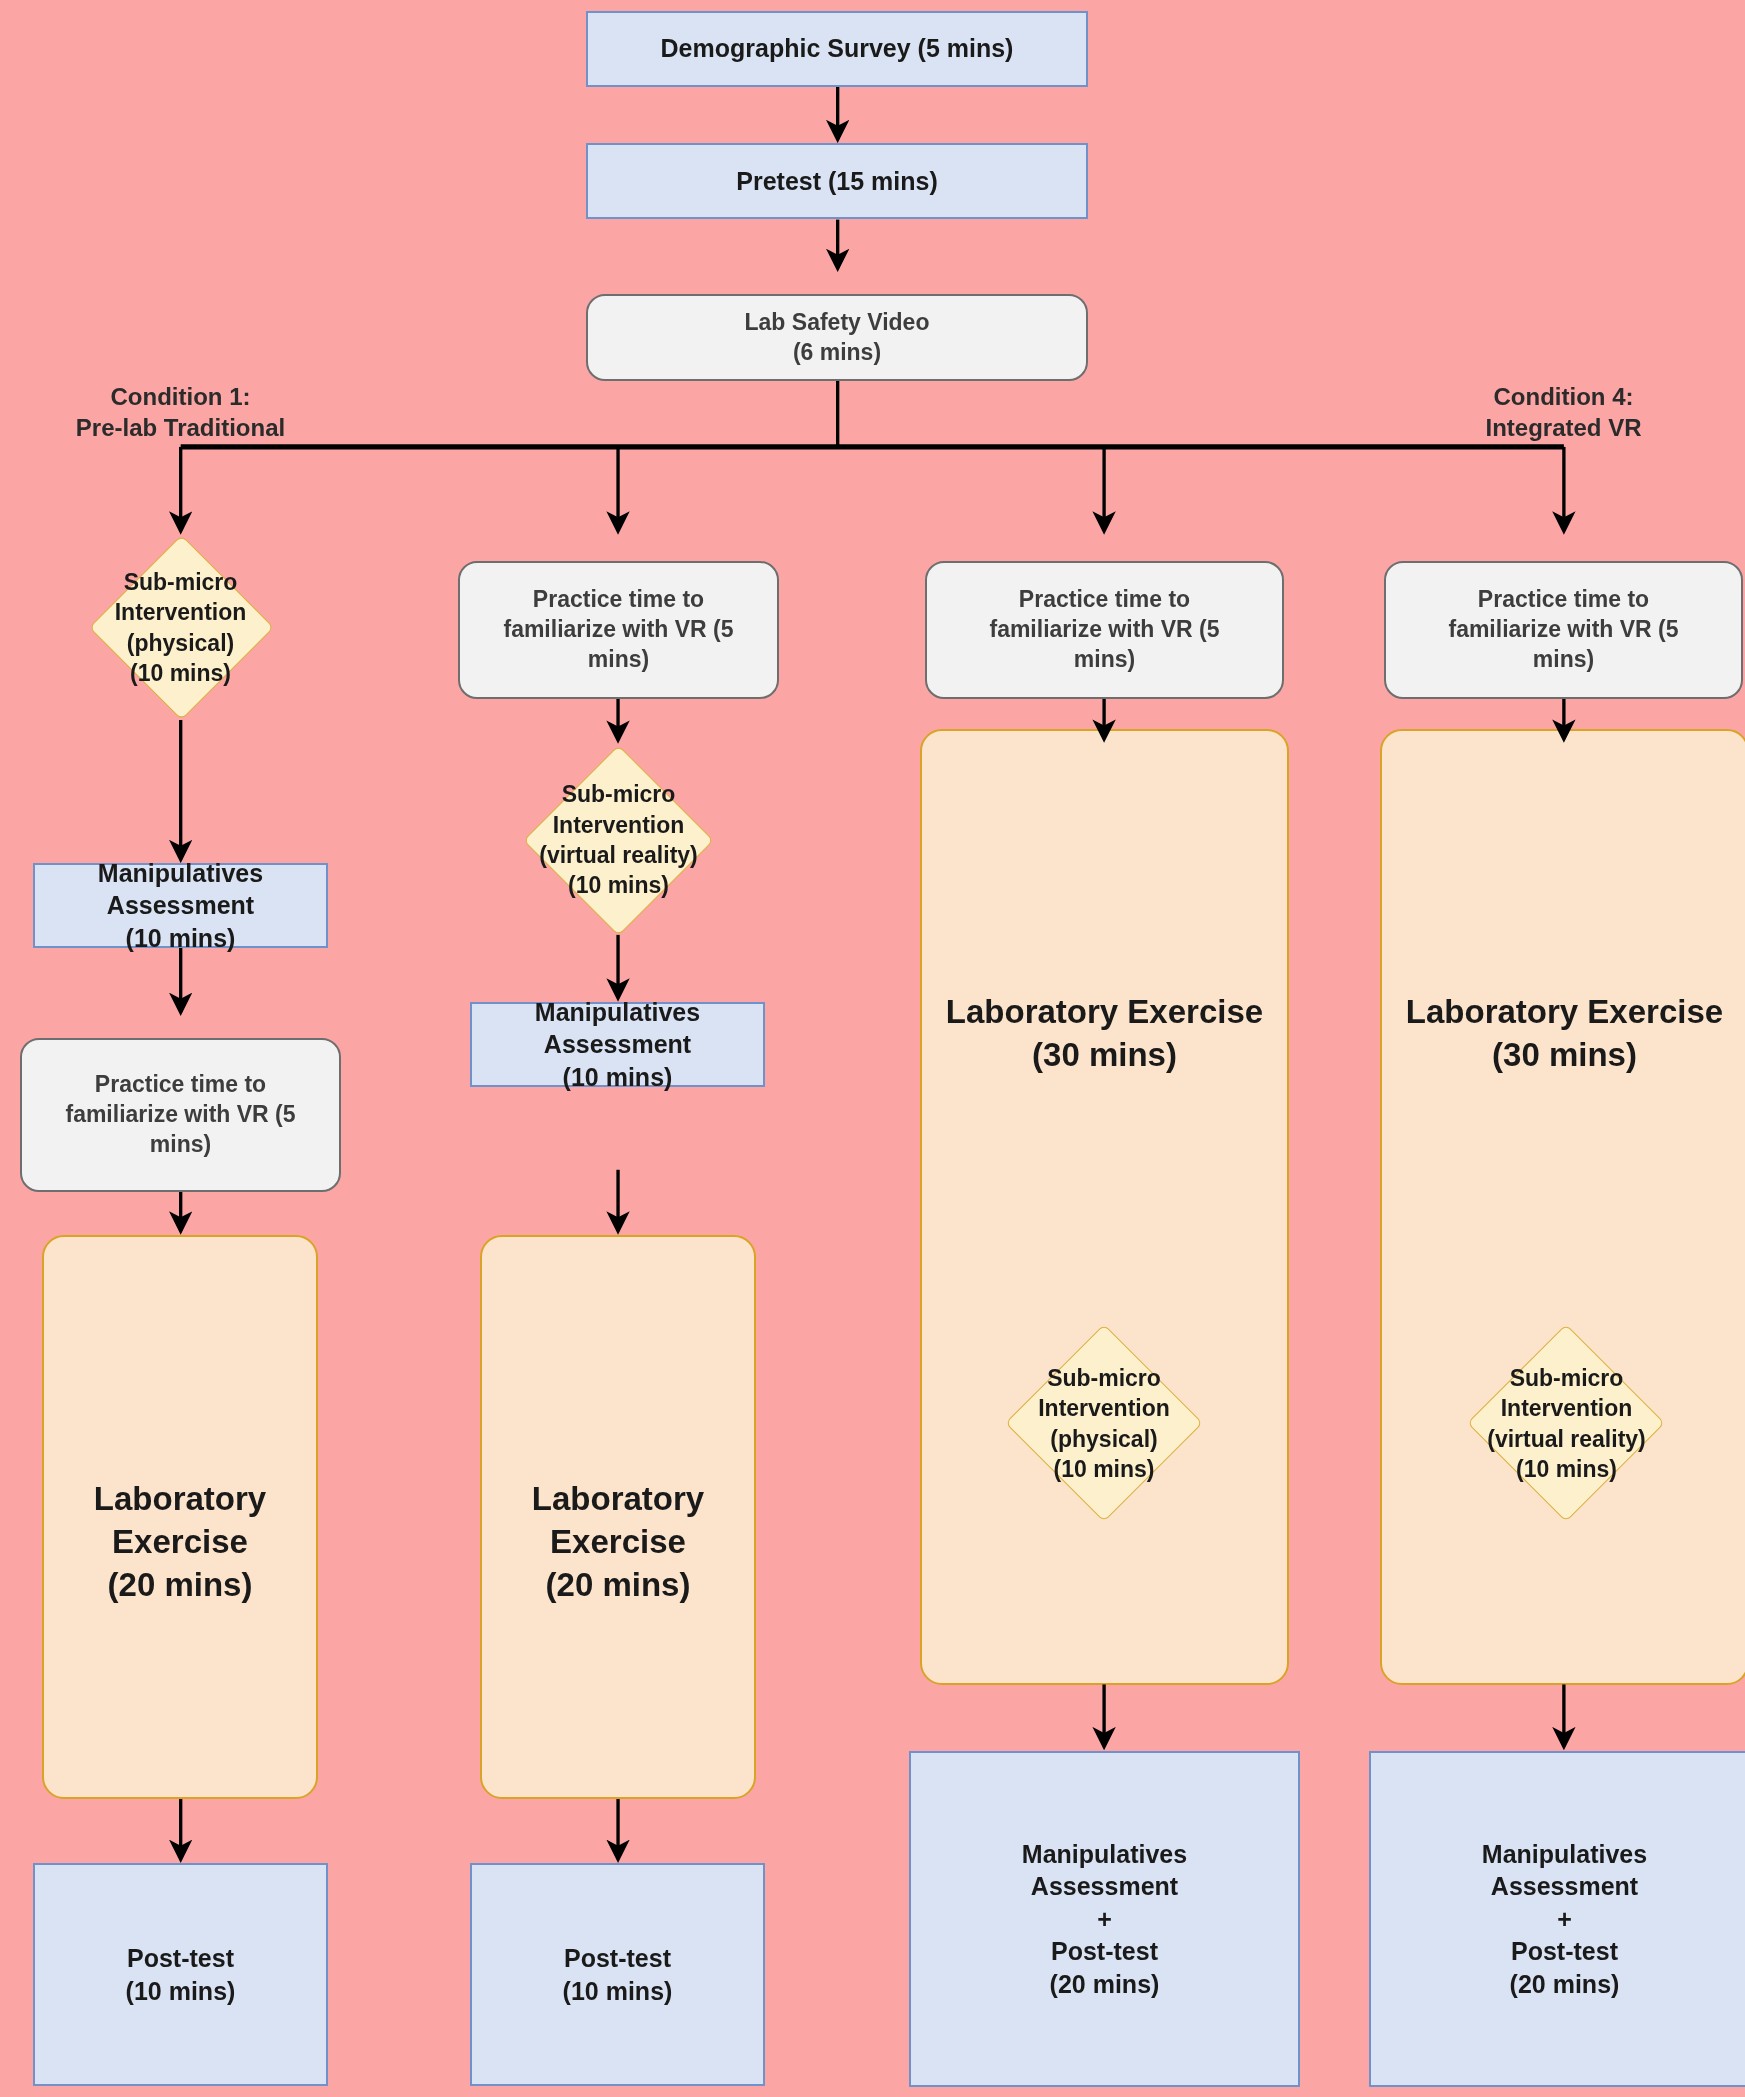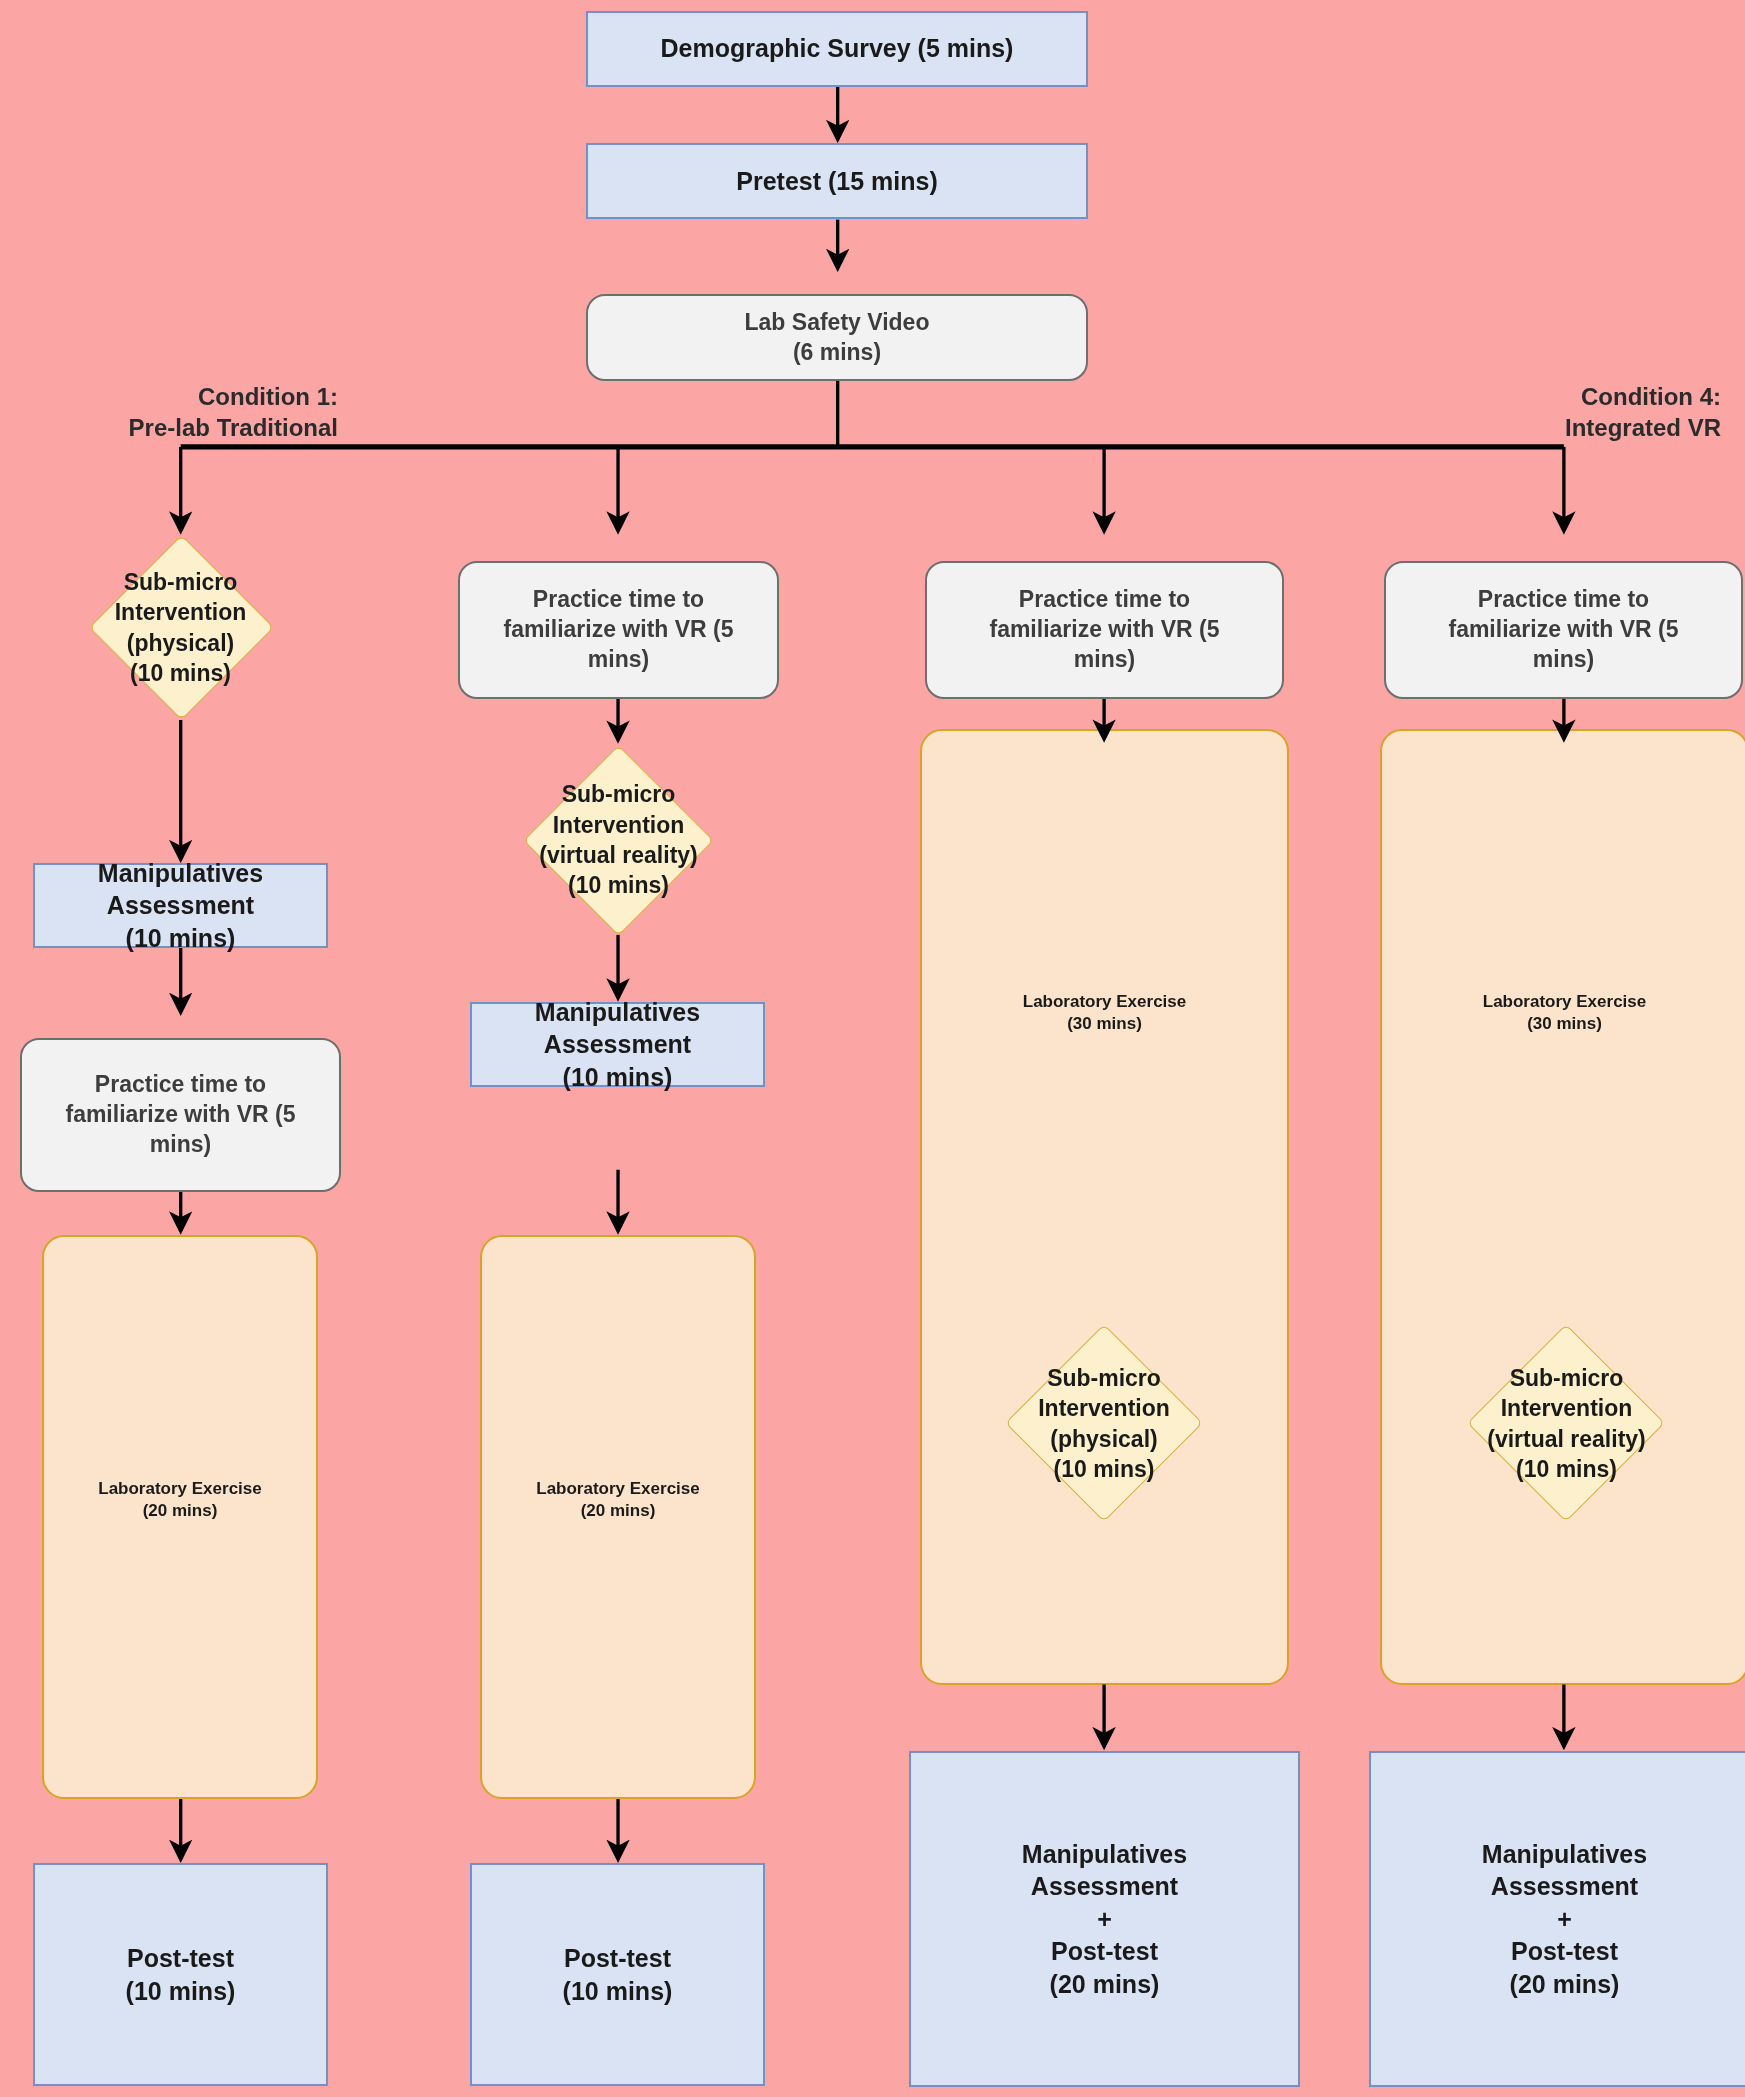--- a/index.html
+++ b/index.html
@@ -37,21 +37,21 @@
     border-radius:19px;
     font-size:23px;
     color:#3d3d3d;
     margin-top:22px;
   }
   
   .orange{
     background:#fce3cb;
     border:2.4px solid #d9a326;
     border-radius:22px;
-    font-size:17px;
+    font-size:33px;
     align-items:flex-start;
     padding-top:0;
     z-index:1;
   }
   .orange .otext{
     position:absolute;
     left:0;right:0;
     text-align:center;
   }
   
@@ -76,21 +76,21 @@
     justify-content:center;
     text-align:center;
     white-space:pre-line;
     font-size:23px;
     line-height:1.32;
     color:#1a1a1a;
   }
   
   .cond{
     position:absolute;
-    text-align:right;
+    text-align:center;
     font-size:24px;
     line-height:1.28;
     color:#2b2b2b;
     white-space:pre-line;
     z-index:4;
   }
   #edges{
     position:absolute;
     top:0;left:0;
     width:1746px;

